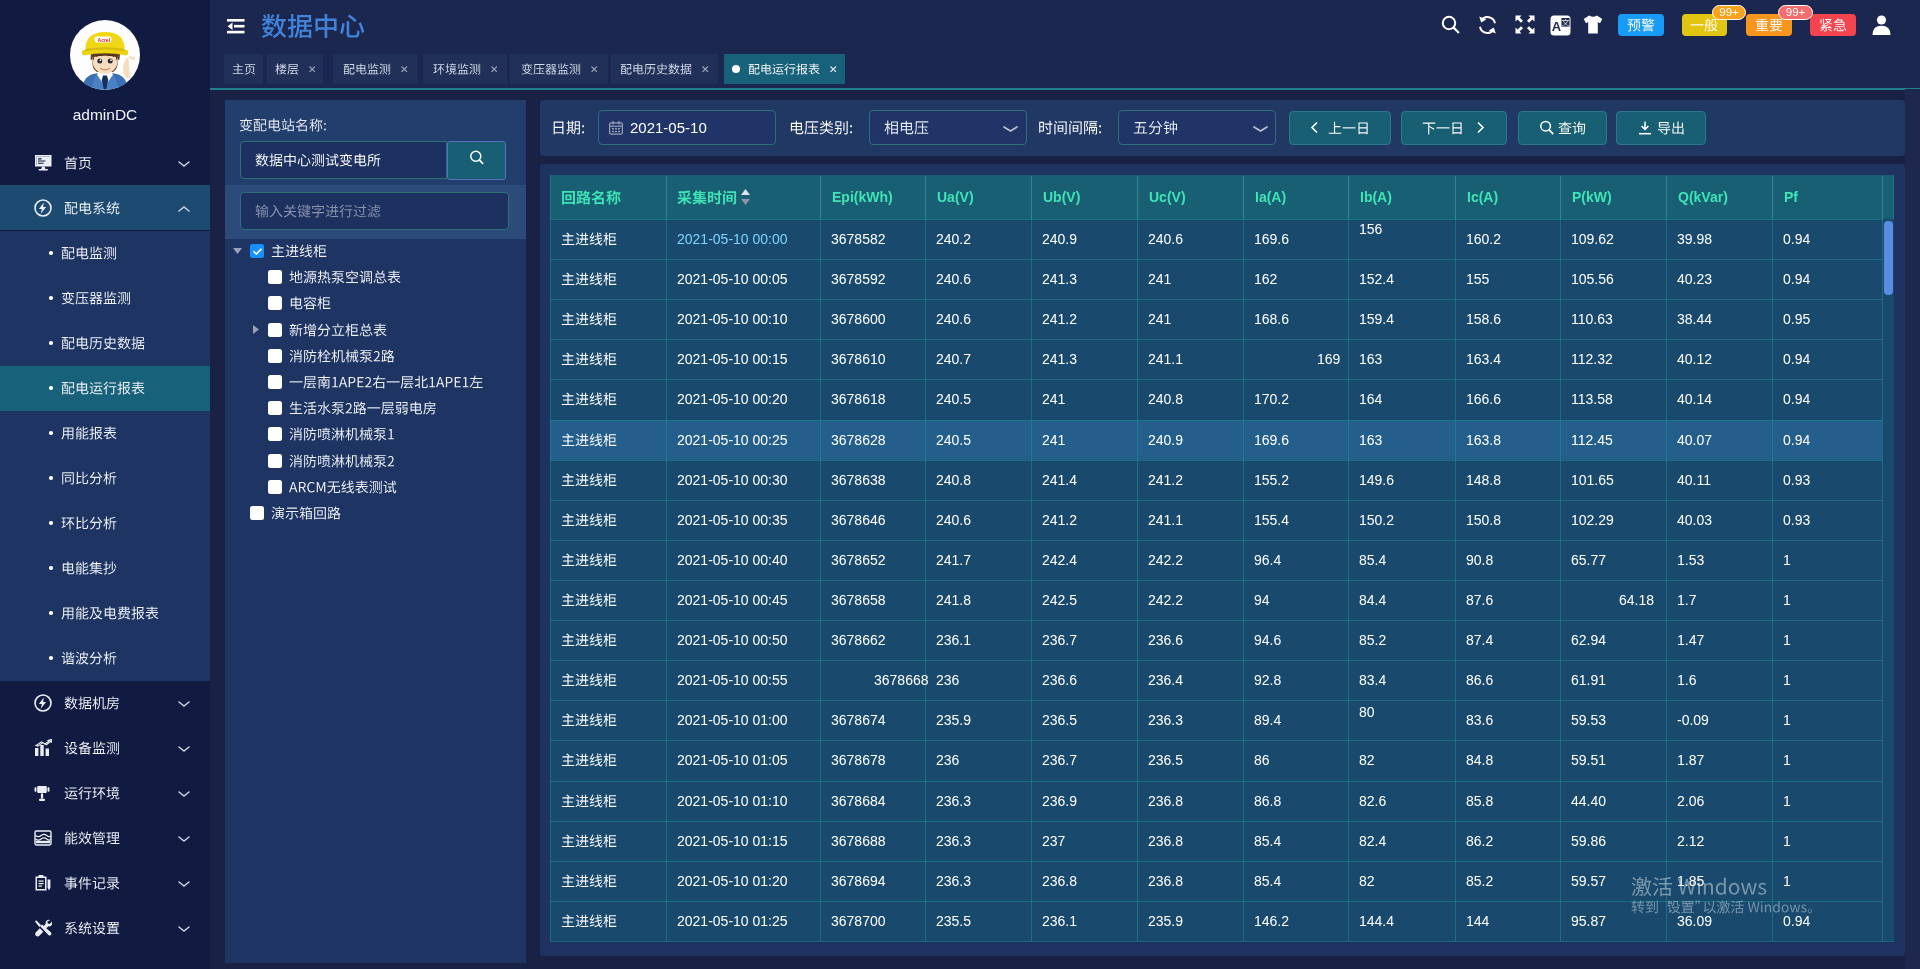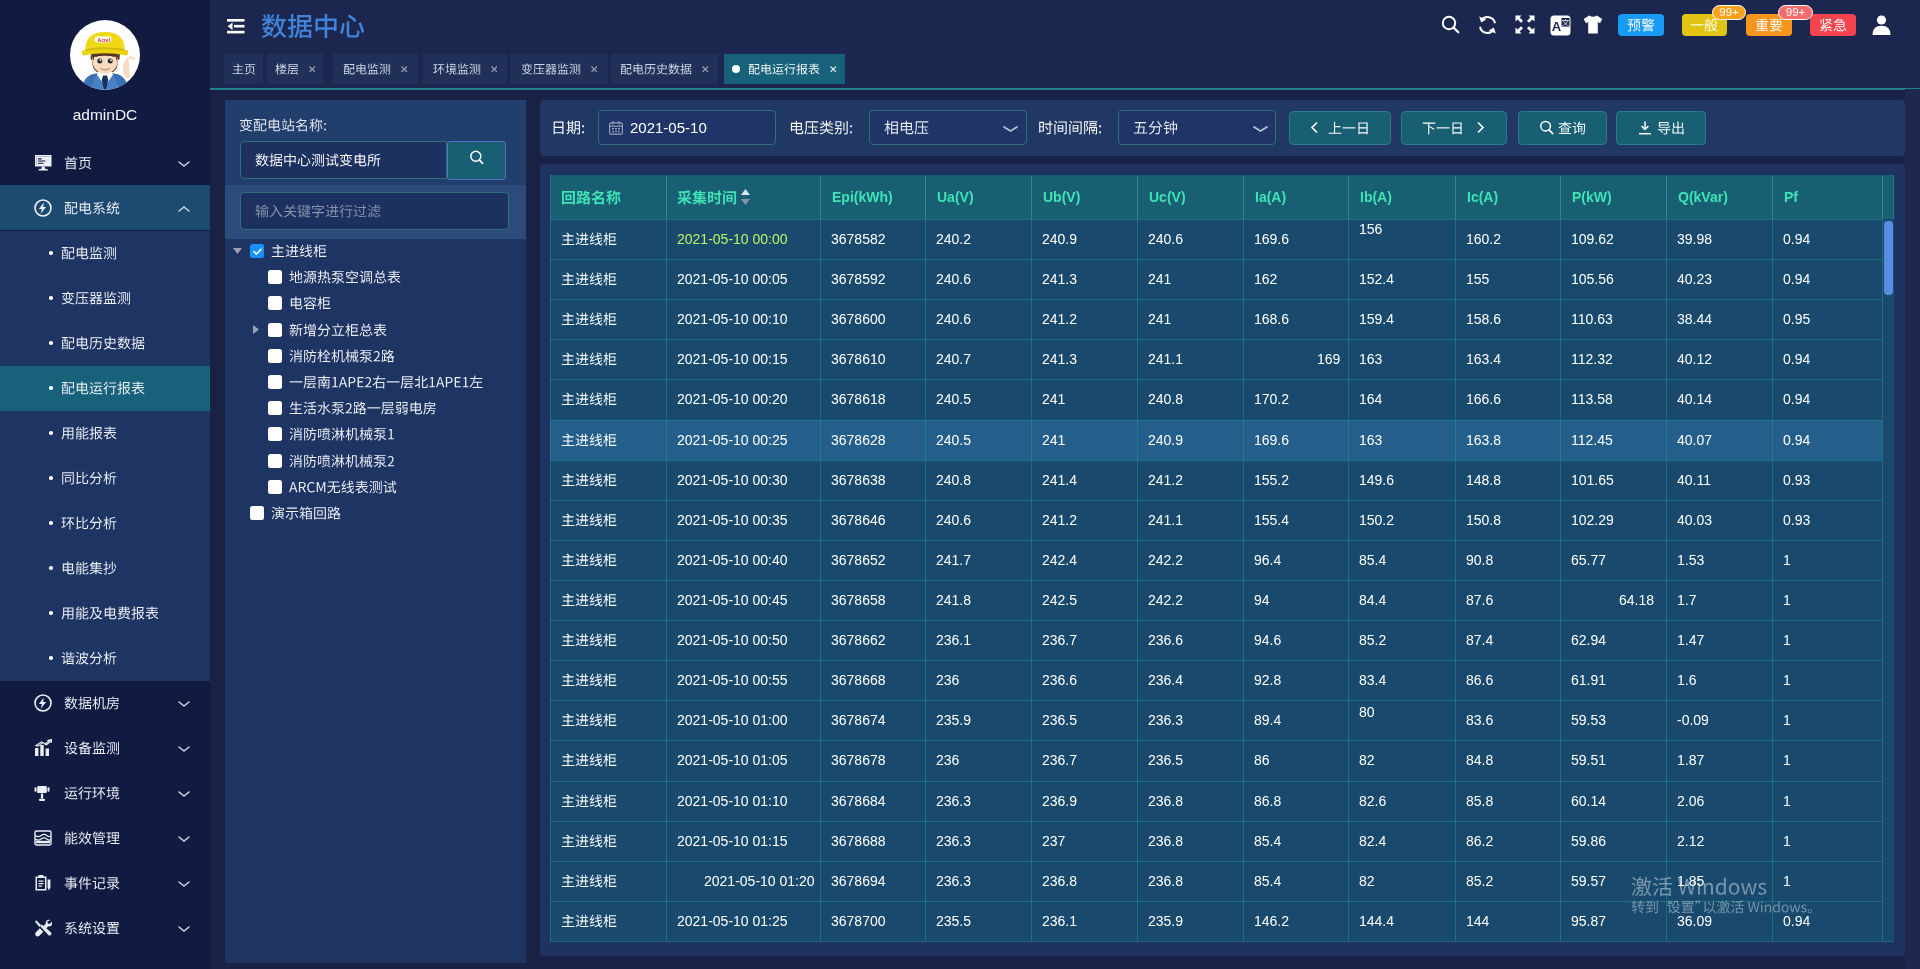--- a/index.html
+++ b/index.html
@@ -979,21 +979,21 @@
 <div style="position:absolute;left:1666px;top:219.0px;width:1px;height:40.11px;background:rgba(30,145,145,0.52)"></div>
 <div style="position:absolute;left:1772px;top:219.0px;width:1px;height:40.11px;background:rgba(30,145,145,0.52)"></div>
 <svg style="position:absolute;left:560.5px;top:232.055px;overflow:visible" width="56.0" height="14">
     <g fill="#fff" transform="translate(0,12.32) scale(0.014000,-0.014000)">
       <use href="#r4e3b" x="0"></use>
       <use href="#r8fdb" x="1000"></use>
       <use href="#r7ebf" x="2000"></use>
       <use href="#r67dc" x="3000"></use>
     </g>
   </svg>
-<div style="position:absolute;left:677px;top:232.055px;font-size:14px;color:#bef264;font-weight:normal;white-space:nowrap;line-height:1;">2021-05-10 00:00</div>
+<div style="position:absolute;left:677px;top:232.055px;font-size:14px;color:#7dd3fc;font-weight:normal;white-space:nowrap;line-height:1;">2021-05-10 00:00</div>
 <div style="position:absolute;left:831px;top:232.055px;font-size:14px;color:#fff;font-weight:normal;white-space:nowrap;line-height:1;">3678582</div>
 <div style="position:absolute;left:936px;top:232.055px;font-size:14px;color:#fff;font-weight:normal;white-space:nowrap;line-height:1;">240.2</div>
 <div style="position:absolute;left:1042px;top:232.055px;font-size:14px;color:#fff;font-weight:normal;white-space:nowrap;line-height:1;">240.9</div>
 <div style="position:absolute;left:1148px;top:232.055px;font-size:14px;color:#fff;font-weight:normal;white-space:nowrap;line-height:1;">240.6</div>
 <div style="position:absolute;left:1254px;top:232.055px;font-size:14px;color:#fff;font-weight:normal;white-space:nowrap;line-height:1;">169.6</div>
 <div style="position:absolute;left:1359px;top:222px;font-size:14px;color:#fff;font-weight:normal;white-space:nowrap;line-height:1;">156</div>
 <div style="position:absolute;left:1466px;top:232.055px;font-size:14px;color:#fff;font-weight:normal;white-space:nowrap;line-height:1;">160.2</div>
 <div style="position:absolute;left:1571px;top:232.055px;font-size:14px;color:#fff;font-weight:normal;white-space:nowrap;line-height:1;">109.62</div>
 <div style="position:absolute;left:1677px;top:232.055px;font-size:14px;color:#fff;font-weight:normal;white-space:nowrap;line-height:1;">39.98</div>
 <div style="position:absolute;left:1783px;top:232.055px;font-size:14px;color:#fff;font-weight:normal;white-space:nowrap;line-height:1;">0.94</div>
@@ -1332,21 +1332,21 @@
 <div style="position:absolute;left:1772px;top:660.21px;width:1px;height:40.11px;background:rgba(30,145,145,0.52)"></div>
 <svg style="position:absolute;left:560.5px;top:673.265px;overflow:visible" width="56.0" height="14">
     <g fill="#fff" transform="translate(0,12.32) scale(0.014000,-0.014000)">
       <use href="#r4e3b" x="0"></use>
       <use href="#r8fdb" x="1000"></use>
       <use href="#r7ebf" x="2000"></use>
       <use href="#r67dc" x="3000"></use>
     </g>
   </svg>
 <div style="position:absolute;left:677px;top:673.265px;font-size:14px;color:#fff;font-weight:normal;white-space:nowrap;line-height:1;">2021-05-10 00:55</div>
-<div style="position:absolute;left:831px;top:673.265px;font-size:14px;color:#fff;font-weight:normal;white-space:nowrap;line-height:1;">3678668</div>
+<div style="position:absolute;left:874px;top:673.265px;font-size:14px;color:#fff;font-weight:normal;white-space:nowrap;line-height:1;">3678668</div>
 <div style="position:absolute;left:936px;top:673.265px;font-size:14px;color:#fff;font-weight:normal;white-space:nowrap;line-height:1;">236</div>
 <div style="position:absolute;left:1042px;top:673.265px;font-size:14px;color:#fff;font-weight:normal;white-space:nowrap;line-height:1;">236.6</div>
 <div style="position:absolute;left:1148px;top:673.265px;font-size:14px;color:#fff;font-weight:normal;white-space:nowrap;line-height:1;">236.4</div>
 <div style="position:absolute;left:1254px;top:673.265px;font-size:14px;color:#fff;font-weight:normal;white-space:nowrap;line-height:1;">92.8</div>
 <div style="position:absolute;left:1359px;top:673.265px;font-size:14px;color:#fff;font-weight:normal;white-space:nowrap;line-height:1;">83.4</div>
 <div style="position:absolute;left:1466px;top:673.265px;font-size:14px;color:#fff;font-weight:normal;white-space:nowrap;line-height:1;">86.6</div>
 <div style="position:absolute;left:1571px;top:673.265px;font-size:14px;color:#fff;font-weight:normal;white-space:nowrap;line-height:1;">61.91</div>
 <div style="position:absolute;left:1677px;top:673.265px;font-size:14px;color:#fff;font-weight:normal;white-space:nowrap;line-height:1;">1.6</div>
 <div style="position:absolute;left:1783px;top:673.265px;font-size:14px;color:#fff;font-weight:normal;white-space:nowrap;line-height:1;">1</div>
 <div style="position:absolute;left:550px;top:700.3199999999999px;width:1332px;height:40.11px;background:#194a6e"></div>
@@ -1435,21 +1435,21 @@
     </g>
   </svg>
 <div style="position:absolute;left:677px;top:793.5949999999999px;font-size:14px;color:#fff;font-weight:normal;white-space:nowrap;line-height:1;">2021-05-10 01:10</div>
 <div style="position:absolute;left:831px;top:793.5949999999999px;font-size:14px;color:#fff;font-weight:normal;white-space:nowrap;line-height:1;">3678684</div>
 <div style="position:absolute;left:936px;top:793.5949999999999px;font-size:14px;color:#fff;font-weight:normal;white-space:nowrap;line-height:1;">236.3</div>
 <div style="position:absolute;left:1042px;top:793.5949999999999px;font-size:14px;color:#fff;font-weight:normal;white-space:nowrap;line-height:1;">236.9</div>
 <div style="position:absolute;left:1148px;top:793.5949999999999px;font-size:14px;color:#fff;font-weight:normal;white-space:nowrap;line-height:1;">236.8</div>
 <div style="position:absolute;left:1254px;top:793.5949999999999px;font-size:14px;color:#fff;font-weight:normal;white-space:nowrap;line-height:1;">86.8</div>
 <div style="position:absolute;left:1359px;top:793.5949999999999px;font-size:14px;color:#fff;font-weight:normal;white-space:nowrap;line-height:1;">82.6</div>
 <div style="position:absolute;left:1466px;top:793.5949999999999px;font-size:14px;color:#fff;font-weight:normal;white-space:nowrap;line-height:1;">85.8</div>
-<div style="position:absolute;left:1571px;top:793.5949999999999px;font-size:14px;color:#fff;font-weight:normal;white-space:nowrap;line-height:1;">60.14</div>
+<div style="position:absolute;left:1571px;top:793.5949999999999px;font-size:14px;color:#fff;font-weight:normal;white-space:nowrap;line-height:1;">44.40</div>
 <div style="position:absolute;left:1677px;top:793.5949999999999px;font-size:14px;color:#fff;font-weight:normal;white-space:nowrap;line-height:1;">2.06</div>
 <div style="position:absolute;left:1783px;top:793.5949999999999px;font-size:14px;color:#fff;font-weight:normal;white-space:nowrap;line-height:1;">1</div>
 <div style="position:absolute;left:550px;top:820.65px;width:1332px;height:40.11px;background:#194a6e"></div>
 <div style="position:absolute;left:550px;top:820.65px;width:1332px;height:1px;background:rgba(30,145,145,0.52)"></div>
 <div style="position:absolute;left:666px;top:820.65px;width:1px;height:40.11px;background:rgba(30,145,145,0.52)"></div>
 <div style="position:absolute;left:820px;top:820.65px;width:1px;height:40.11px;background:rgba(30,145,145,0.52)"></div>
 <div style="position:absolute;left:925px;top:820.65px;width:1px;height:40.11px;background:rgba(30,145,145,0.52)"></div>
 <div style="position:absolute;left:1031px;top:820.65px;width:1px;height:40.11px;background:rgba(30,145,145,0.52)"></div>
 <div style="position:absolute;left:1137px;top:820.65px;width:1px;height:40.11px;background:rgba(30,145,145,0.52)"></div>
 <div style="position:absolute;left:1243px;top:820.65px;width:1px;height:40.11px;background:rgba(30,145,145,0.52)"></div>
@@ -1491,21 +1491,21 @@
 <div style="position:absolute;left:1666px;top:860.76px;width:1px;height:40.11px;background:rgba(30,145,145,0.52)"></div>
 <div style="position:absolute;left:1772px;top:860.76px;width:1px;height:40.11px;background:rgba(30,145,145,0.52)"></div>
 <svg style="position:absolute;left:560.5px;top:873.8149999999999px;overflow:visible" width="56.0" height="14">
     <g fill="#fff" transform="translate(0,12.32) scale(0.014000,-0.014000)">
       <use href="#r4e3b" x="0"></use>
       <use href="#r8fdb" x="1000"></use>
       <use href="#r7ebf" x="2000"></use>
       <use href="#r67dc" x="3000"></use>
     </g>
   </svg>
-<div style="position:absolute;left:677px;top:873.8149999999999px;font-size:14px;color:#fff;font-weight:normal;white-space:nowrap;line-height:1;margin-left:27px;">2021-05-10 01:20</div>
+<div style="position:absolute;left:677px;top:873.8149999999999px;font-size:14px;color:#fff;font-weight:normal;white-space:nowrap;line-height:1;">2021-05-10 01:20</div>
 <div style="position:absolute;left:831px;top:873.8149999999999px;font-size:14px;color:#fff;font-weight:normal;white-space:nowrap;line-height:1;">3678694</div>
 <div style="position:absolute;left:936px;top:873.8149999999999px;font-size:14px;color:#fff;font-weight:normal;white-space:nowrap;line-height:1;">236.3</div>
 <div style="position:absolute;left:1042px;top:873.8149999999999px;font-size:14px;color:#fff;font-weight:normal;white-space:nowrap;line-height:1;">236.8</div>
 <div style="position:absolute;left:1148px;top:873.8149999999999px;font-size:14px;color:#fff;font-weight:normal;white-space:nowrap;line-height:1;">236.8</div>
 <div style="position:absolute;left:1254px;top:873.8149999999999px;font-size:14px;color:#fff;font-weight:normal;white-space:nowrap;line-height:1;">85.4</div>
 <div style="position:absolute;left:1359px;top:873.8149999999999px;font-size:14px;color:#fff;font-weight:normal;white-space:nowrap;line-height:1;">82</div>
 <div style="position:absolute;left:1466px;top:873.8149999999999px;font-size:14px;color:#fff;font-weight:normal;white-space:nowrap;line-height:1;">85.2</div>
 <div style="position:absolute;left:1571px;top:873.8149999999999px;font-size:14px;color:#fff;font-weight:normal;white-space:nowrap;line-height:1;">59.57</div>
 <div style="position:absolute;left:1677px;top:873.8149999999999px;font-size:14px;color:#fff;font-weight:normal;white-space:nowrap;line-height:1;">1.85</div>
 <div style="position:absolute;left:1783px;top:873.8149999999999px;font-size:14px;color:#fff;font-weight:normal;white-space:nowrap;line-height:1;">1</div>

